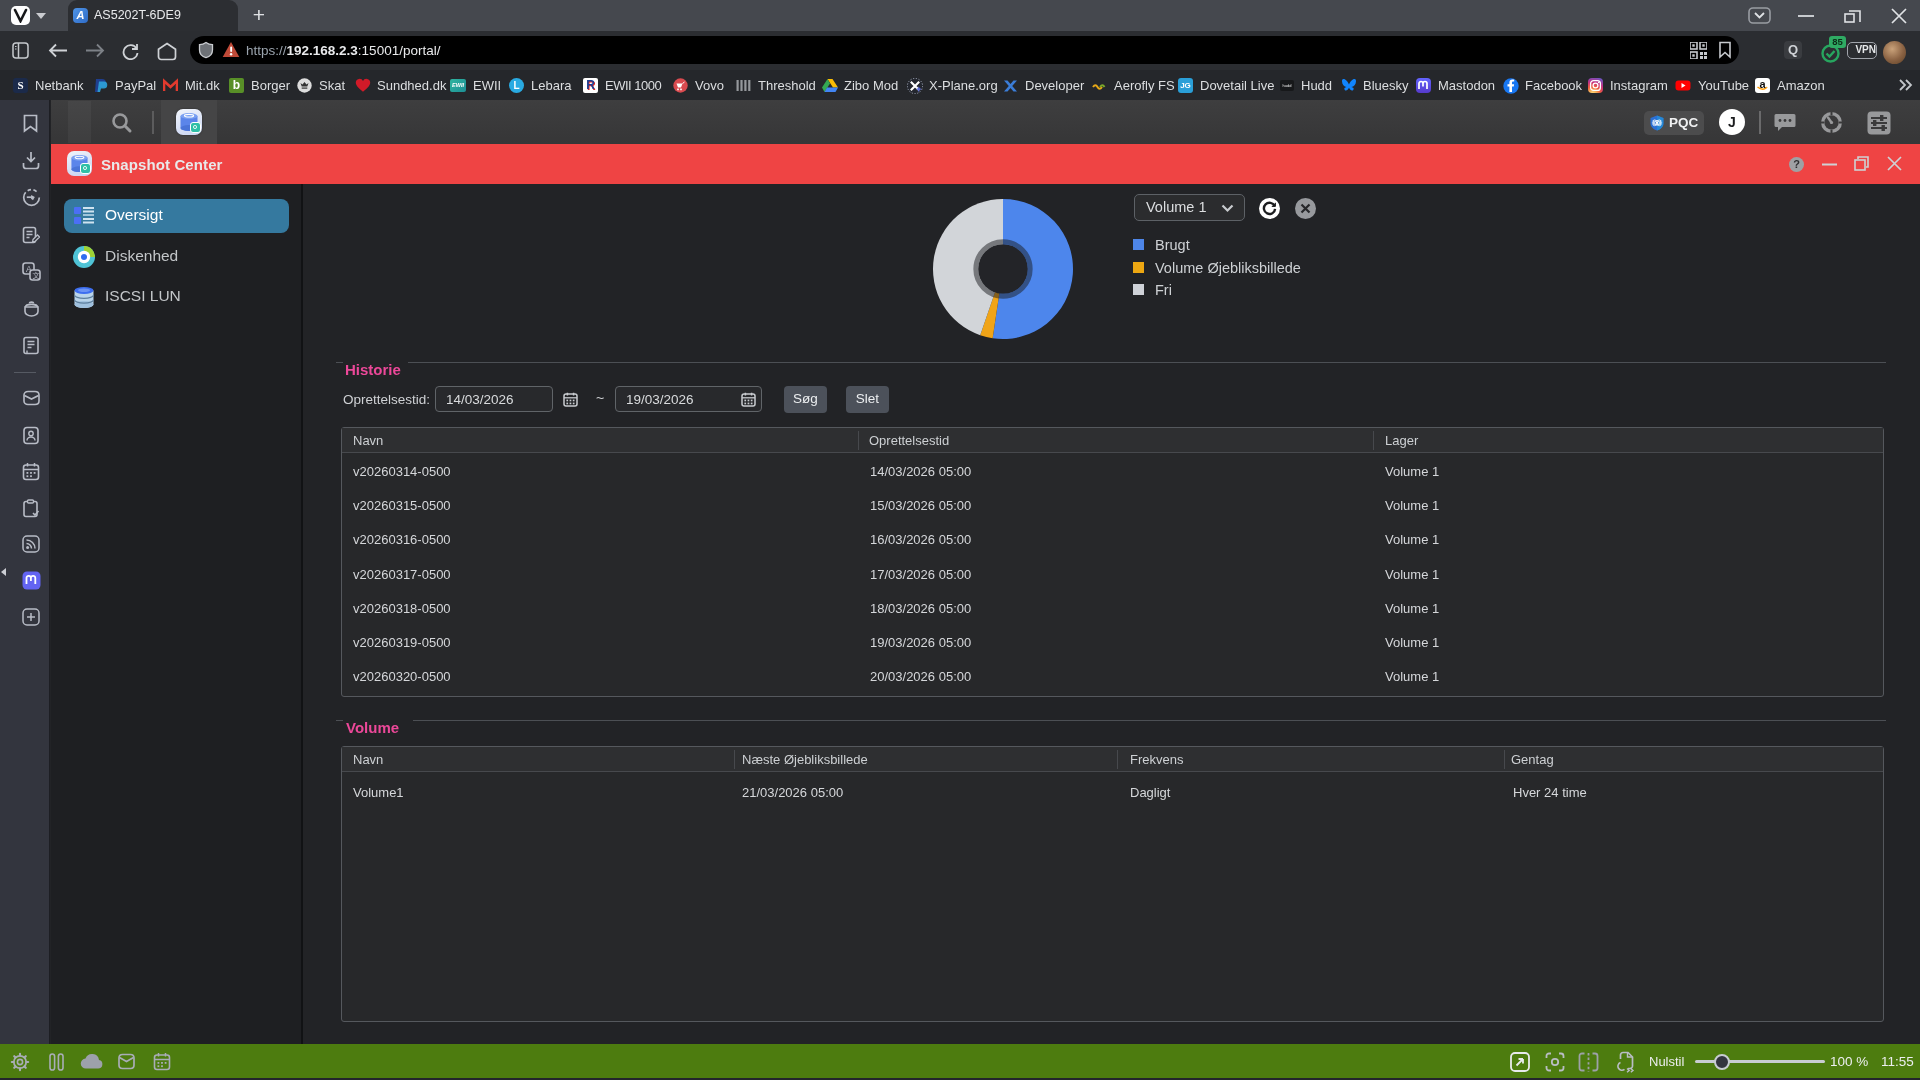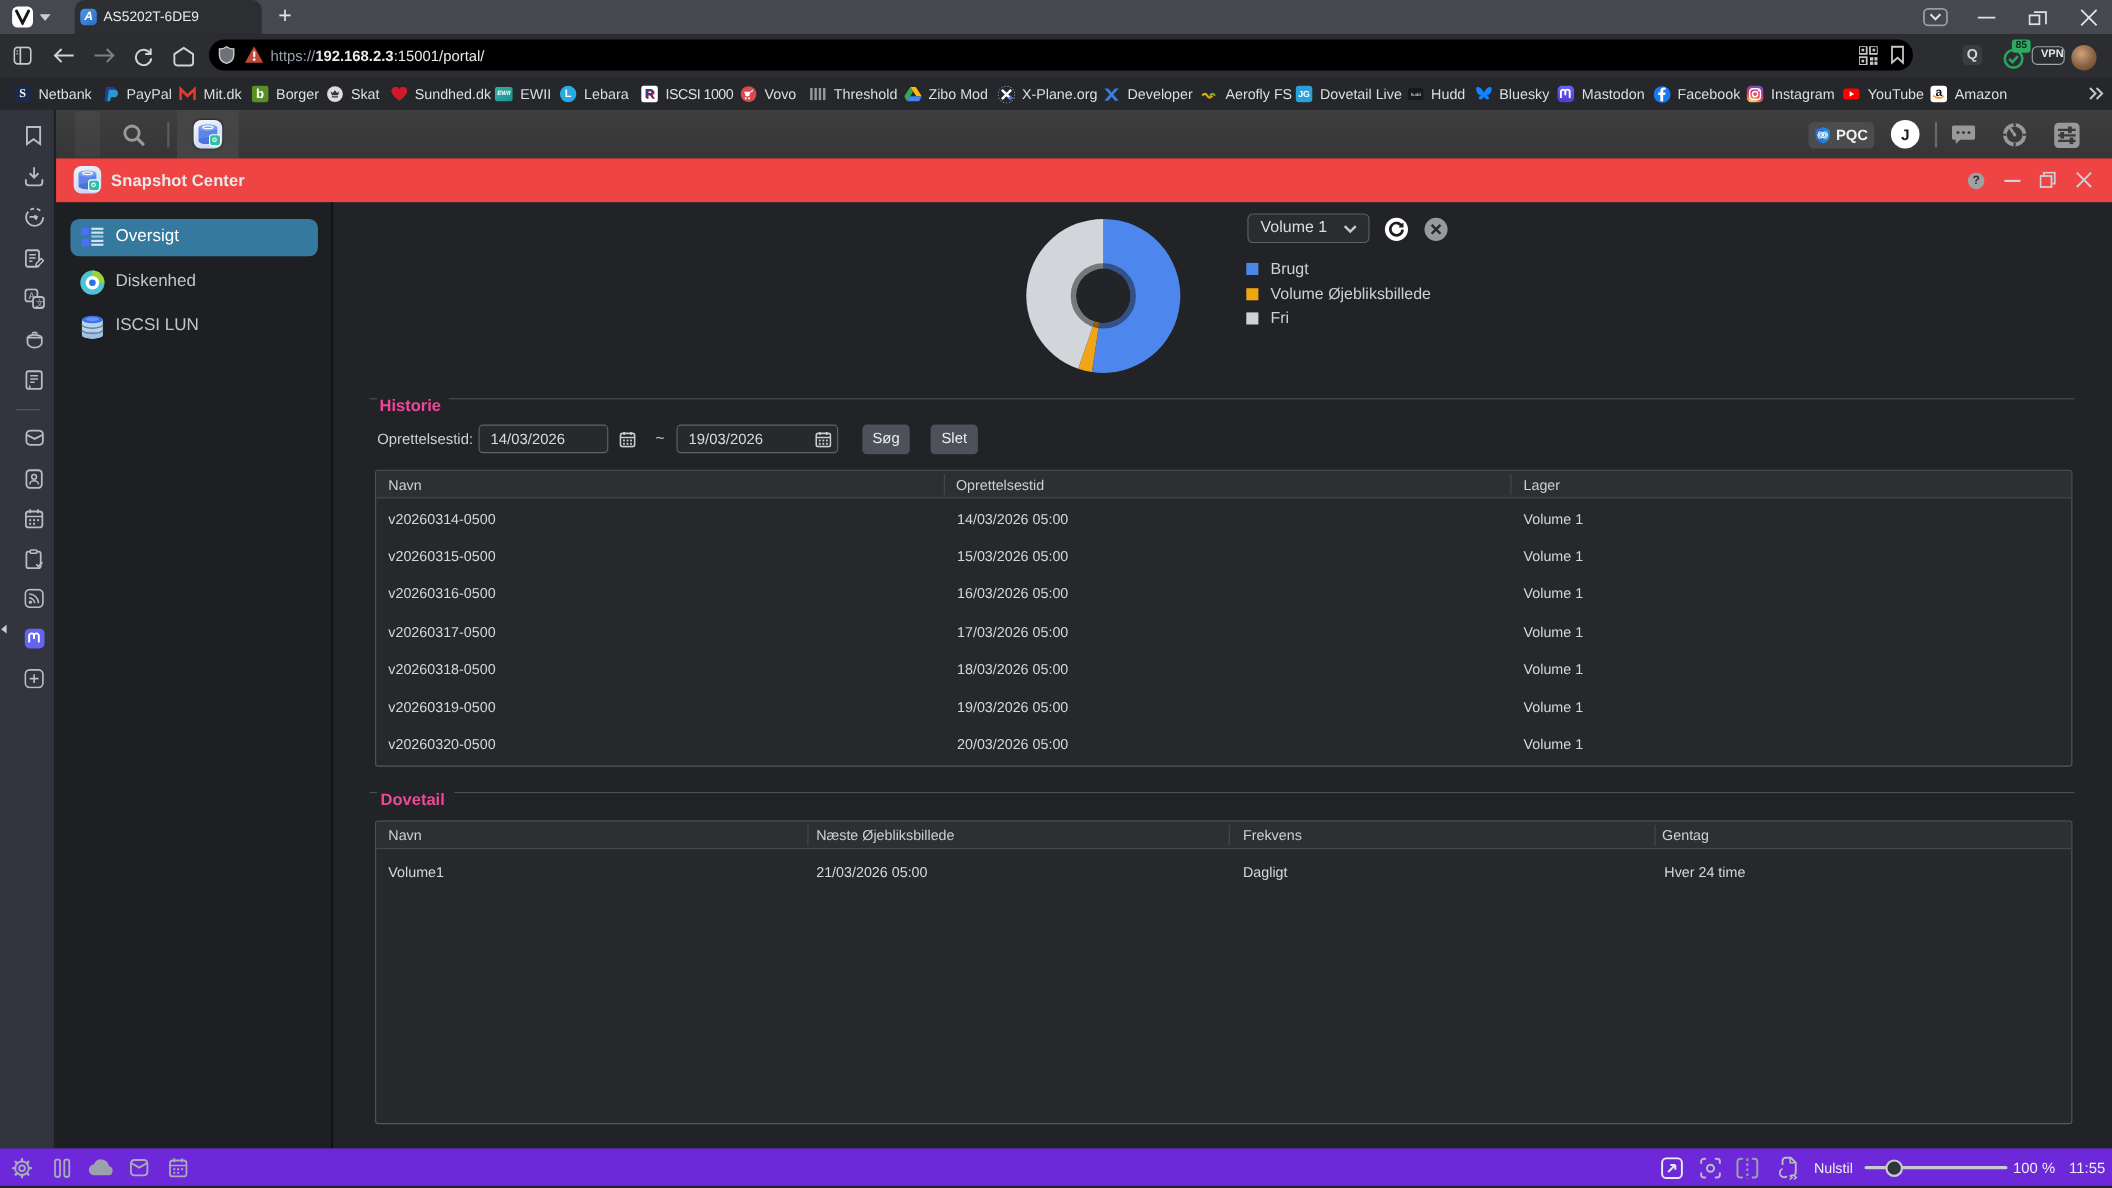--- a/index.html
+++ b/index.html
@@ -201,21 +201,21 @@
     <div class="bm" style="left:509px">
         <span class="ic">
           <span style="position:absolute;inset:0;background:#29aae2;border-radius:50%;color:#fff;font-size:10px;font-weight:bold;text-align:center;line-height:15px;">L</span>
         </span>
         <span class="lb">Lebara</span>
       </div>
     <div class="bm" style="left:583px">
         <span class="ic">
           <span style="position:absolute;inset:0;background:#fff;border-radius:2px;color:#1c3f94;font-size:12px;font-weight:bold;text-align:center;line-height:15px;text-shadow:0.8px 0.8px 0 #d22;">R</span>
         </span>
-        <span class="lb" style="letter-spacing:-0.5px">ISCSI 1000</span>
+        <span class="lb" style="letter-spacing:-0.5px">EWII 1000</span>
       </div>
     <div class="bm" style="left:673px">
         <span class="ic"><svg width="15" height="15" viewBox="0 0 15 15">
             <circle cx="7.5" cy="7.5" r="7.2" fill="#d94a4f"></circle>
             <path d="M3.5 5.5 h6 l-1.5 4 h-3 Z M5 10.5 a0.9 0.9 0 1 0 0.01 0 M8 10.5 a0.9 0.9 0 1 0 0.01 0" fill="#fff"></path>
             <path d="M9.5 5.5 l2-1.5" stroke="#fff" stroke-width="1"></path>
           </svg></span>
         <span class="lb">Vovo</span>
       </div>
     <div class="bm" style="left:736px">
@@ -638,41 +638,41 @@
           <div class="cell" style="left:11px;top:207px;">v20260319-0500</div>
             <div class="cell" style="left:528px;top:207px;">19/03/2026 05:00</div>
             <div class="cell" style="left:1043px;top:207px;">Volume 1</div>
           <div class="cell" style="left:11px;top:241px;">v20260320-0500</div>
             <div class="cell" style="left:528px;top:241px;">20/03/2026 05:00</div>
             <div class="cell" style="left:1043px;top:241px;">Volume 1</div>
         </div>
 
         <div class="fsline" style="left:33px;top:536px;width:7px;"></div>
         <div class="fsline" style="left:110px;top:536px;width:1473px;"></div>
-        <div class="fslegend" style="left:43px;top:535px;">Dovetail</div>
+        <div class="fslegend" style="left:43px;top:535px;">Volume</div>
         <div class="tbl" style="left:38px;top:562px;width:1543px;height:276px;">
           <div class="hdr">
             <div class="hc" style="left:11px;">Navn</div>
             <div class="hc" style="left:400px;">Næste Øjebliksbillede</div>
             <div class="hc" style="left:788px;">Frekvens</div>
             <div class="hc" style="left:1169px;">Gentag</div>
             <div class="vsep" style="left:392px;"></div>
             <div class="vsep" style="left:775px;"></div>
             <div class="vsep" style="left:1162px;"></div>
           </div>
           <div class="cell" style="left:11px;top:38px;">Volume1</div>
           <div class="cell" style="left:400px;top:38px;">21/03/2026 05:00</div>
           <div class="cell" style="left:788px;top:38px;">Dagligt</div>
           <div class="cell" style="left:1171px;top:38px;">Hver 24 time</div>
         </div>
       </div>
     </div>
   </div>
 
-  <div id="statusbar" class="abs" style="left:0;top:1044px;width:1920px;height:36px;background:#6d28d9;border-bottom:2px solid #23252c;">
+  <div id="statusbar" class="abs" style="left:0;top:1044px;width:1920px;height:36px;background:#4d7c0f;border-bottom:2px solid #23252c;">
     <svg class="abs" style="left:10px;top:8px" width="20" height="20" viewBox="0 0 20 20">
         <circle cx="10" cy="10" r="6.2" fill="none" stroke="#a9adb6" stroke-width="1.7"></circle>
         <circle cx="10" cy="10" r="2.6" fill="none" stroke="#a9adb6" stroke-width="1.6"></circle>
         <g stroke="#a9adb6" stroke-width="2.1" stroke-linecap="round">
           <path d="M10 1.8 v2 M10 16.2 v2 M1.8 10 h2 M16.2 10 h2 M4.2 4.2 l1.4 1.4 M14.4 14.4 l1.4 1.4 M4.2 15.8 l1.4-1.4 M14.4 5.6 l1.4-1.4"></path>
         </g>
       </svg>
     <svg class="abs" style="left:48px;top:9px" width="17" height="18" viewBox="0 0 17 18">
         <rect x="2" y="1" width="4.6" height="16" rx="2.3" fill="none" stroke="#a9adb6" stroke-width="1.6"></rect>
         <rect x="10.4" y="1" width="4.6" height="16" rx="2.3" fill="none" stroke="#a9adb6" stroke-width="1.6"></rect>

